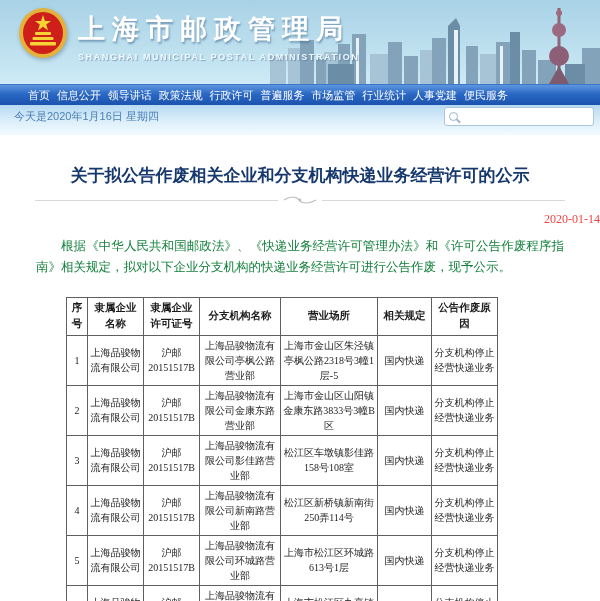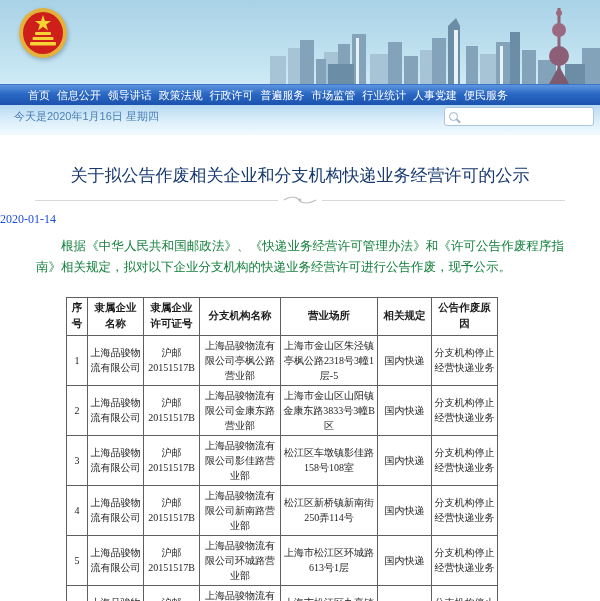--- a/index.html
+++ b/index.html
@@ -39,27 +39,27 @@
   .today{color:#4a7fb5;font-size:11px;}
   .searchbox{
     width:140px;height:15px;background:#fff;border:1px solid #a9c6dd;border-radius:3px;
     display:flex;align-items:center;padding:1px 4px;margin-right:2px;
   }
   .mag{width:7px;height:7px;border:1.5px solid #9ab4c8;border-radius:50%;position:relative;flex:0 0 auto;}
   .mag::after{content:'';position:absolute;width:5px;height:1.5px;background:#9ab4c8;transform:rotate(45deg);right:-4px;bottom:-2px;}
   .search-input{border:none;outline:none;flex:1;font-size:10px;height:13px;margin-left:5px;background:transparent;}
   
   .content{padding-top:29px;font-family:"Liberation Serif",serif;}
-  .article-title{text-align:center;color:#16386d;font-size:17px;font-weight:normal;font-family:"Liberation Sans",sans-serif;}
+  .article-title{text-align:center;color:#16386d;font-size:17px;font-weight:bold;font-family:"Liberation Sans",sans-serif;}
   .divider{margin:13px 35px 0;position:relative;border-top:1px solid #d8d8d8;height:1px;}
   .divider .orn{
     position:absolute;left:50%;top:-6px;transform:translateX(-50%);
     background:#fff;padding:0 5px;line-height:0;
   }
-  .pub-date{text-align:left;font-size:12px;color:#1d4ed8;margin:10px 0 9px;}
+  .pub-date{text-align:right;font-size:12px;color:#ef4444;margin:10px 0 9px;}
   .article-body{
     margin:0 36px;font-size:12.5px;line-height:1.7;color:#15803d;text-indent:2em;text-align:justify;
   }
   
   .notice-table{
     border-collapse:collapse;table-layout:fixed;width:431px;
     margin:18px 0 0 66px;font-family:"Liberation Serif",serif;
   }
   .notice-table th,.notice-table td{
     border:1px solid #5f5f5f;text-align:center;vertical-align:middle;
@@ -117,20 +117,24 @@
     </g>
   </svg>
   <svg class="emblem" width="50" height="52" viewBox="0 0 50 52">
     <ellipse cx="25" cy="26" rx="24" ry="25" fill="#e3b23a"></ellipse>
     <ellipse cx="25" cy="26" rx="20" ry="21" fill="#cf1f1a"></ellipse>
     <polygon fill="#f6d335" points="25,8 27,14 33,14 28.2,17.6 30,23.5 25,19.8 20,23.5 21.8,17.6 17,14 23,14"></polygon>
     <rect x="17" y="25" width="16" height="3" rx="1" fill="#f6d335"></rect>
     <rect x="14.5" y="30" width="21" height="3" rx="1" fill="#f6d335"></rect>
     <rect x="12" y="35" width="26" height="3.5" rx="1" fill="#f6d335"></rect>
   </svg>
+  <div class="banner-titles">
+    <div class="title-cn">上海市邮政管理局</div>
+    <div class="title-en">SHANGHAI MUNICIPAL POSTAL ADMINISTRATION</div>
+  </div>
 </div>
 
 <div class="navbar">
     <a class="nav-item">首页</a>
     <a class="nav-item">信息公开</a>
     <a class="nav-item">领导讲话</a>
     <a class="nav-item">政策法规</a>
     <a class="nav-item">行政许可</a>
     <a class="nav-item">普遍服务</a>
     <a class="nav-item">市场监管</a>

